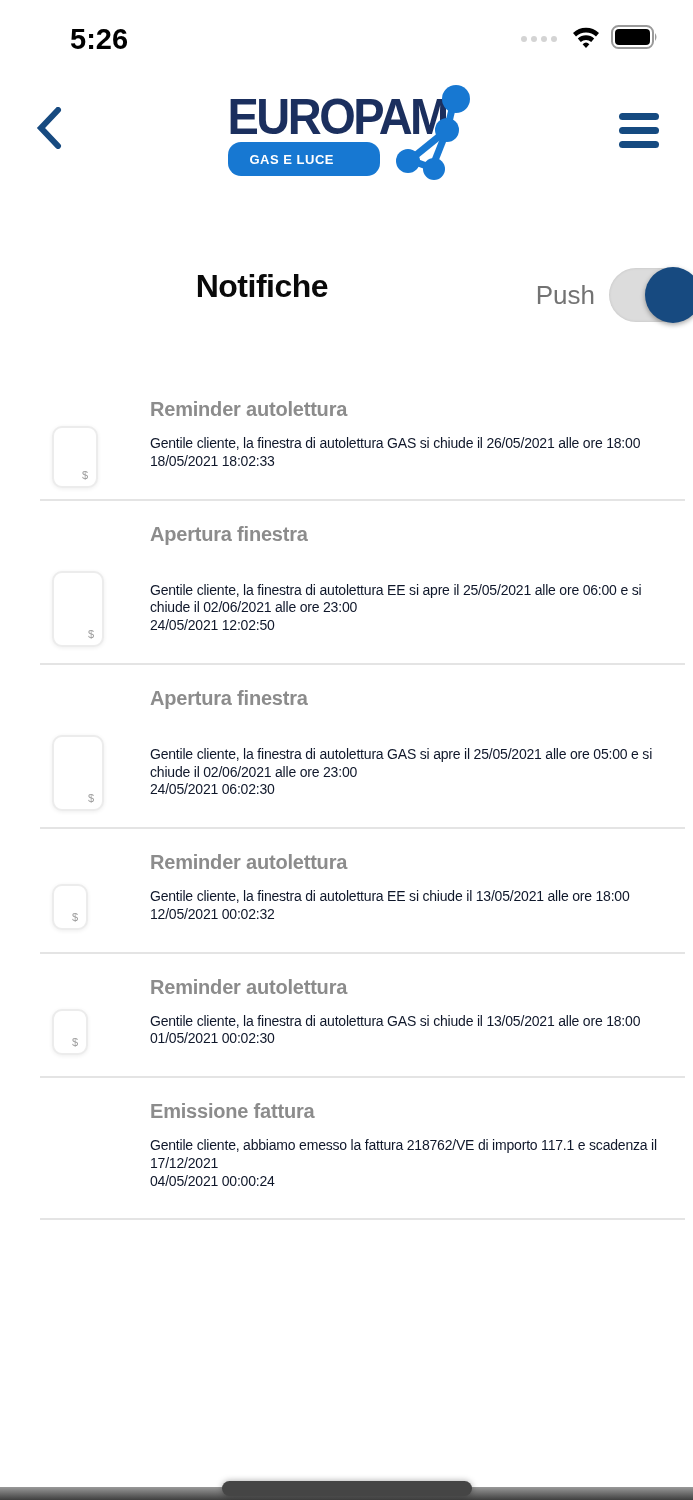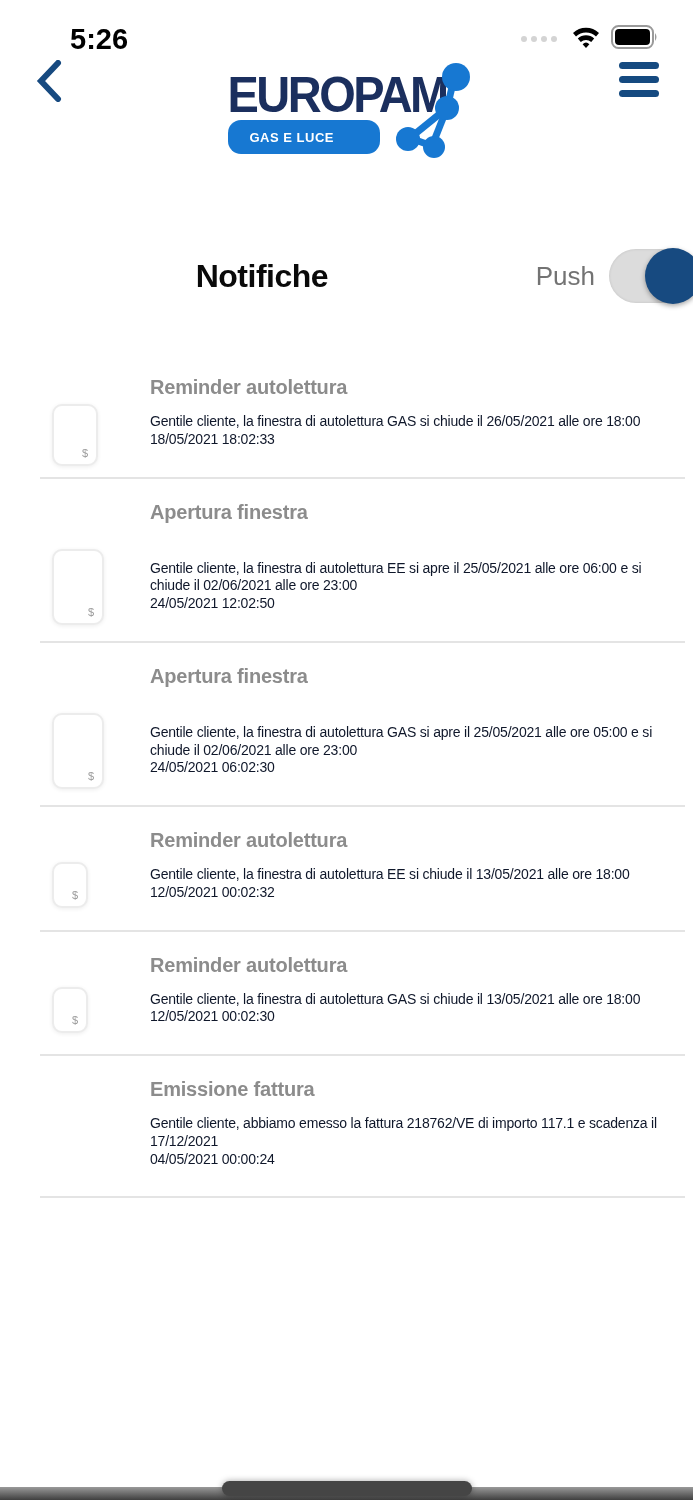--- a/index.html
+++ b/index.html
@@ -15,22 +15,22 @@
     display:flex; justify-content:space-between; align-items:center;
     padding:20px 34px 0 70px; height:58px;gap:9px;
   }
   .sb-time { font-size:29px; font-weight:700; color:#000; letter-spacing:0; }
   .sb-right { display:flex; align-items:center; gap:10px; }
   .cell-dots { display:flex; gap:4px; align-items:flex-end; margin-right:4px; }
   .cell-dots i { width:6px; height:6px; border-radius:50%; background:#d4d4d4; display:block; }
 
   
   .header {
-    position:relative; height:100px; display:flex; 
-    justify-content:space-between; padding:0 30px 0 36px; margin-top:0;
+    position:relative; height:100px; display:flex; align-items:center;
+    justify-content:space-between; padding:0 30px 0 36px; margin-top:22px;
   }
   .back-btn { width:44px; height:50px; display:flex; align-items:center; cursor:pointer; }
   .menu-btn { display:flex; flex-direction:column; gap:7px; cursor:pointer; padding:4px; }
   .menu-btn span { width:40px; height:7px; border-radius:3.5px; background:#154a80; display:block; }
 
   .logo {
     position:absolute; left:50%; top:2px; transform:translateX(-50%);
     width:238px; height:96px;
   }
   .logo-word {
@@ -39,21 +39,21 @@
   }
   .logo-banner {
     margin-top:3px; width:152px; height:34px; background:#1778d2;
     border-radius:13px; color:#fff; font-size:13px; font-weight:700;
     letter-spacing:0.5px; display:flex; align-items:center; padding-left:22px;
   }
   .logo-net { position:absolute; right:-14px; top:2px; }
 
   
   .title-row {
-    display:flex; align-items:center; margin-top:88px; height:60px; padding-left:8px;gap:20px;
+    display:flex; align-items:flex-start; margin-top:88px; height:60px; padding-left:8px;gap:20px;
   }
   .page-title { flex:1; text-align:center; font-size:32px; font-weight:700; color:#0a0a0a; letter-spacing:-0.5px; }
   .push-group { display:flex; align-items:center; gap:14px; margin-right:-8px; }
   .push-label { font-size:26px; color:#737373; }
   .toggle {
     position:relative; width:92px; height:54px; border-radius:27px;
     background:#dcdcdc; box-shadow:inset 0 0 3px rgba(0,0,0,0.12); cursor:pointer; flex:none;
   }
   .toggle .knob {
     position:absolute; top:-1px; right:0px; width:56px; height:56px; border-radius:50%;
@@ -198,21 +198,21 @@
     <div class="notif-body">Gentile cliente, la finestra di autolettura EE si chiude il 13/05/2021 alle ore 18:00</div>
     <div class="notif-ts">12/05/2021 00:02:32</div>
   </div>
 
   <div class="notif-item sm">
     <div class="bill-icon">
       <span class="cur">$</span>
     </div>
     <div class="notif-title">Reminder autolettura</div>
     <div class="notif-body">Gentile cliente, la finestra di autolettura GAS si chiude il 13/05/2021 alle ore 18:00</div>
-    <div class="notif-ts">12/05/2021 00:02:30</div>
+    <div class="notif-ts">01/05/2021 00:02:30</div>
   </div>
 
   <div class="notif-item none">
 
     <div class="notif-title">Emissione fattura</div>
     <div class="notif-body">Gentile cliente, abbiamo emesso la fattura 218762/VE di importo 117.1 e scadenza il 17/12/2021</div>
     <div class="notif-ts">04/05/2021 00:00:24</div>
   </div>
 
 </div>

